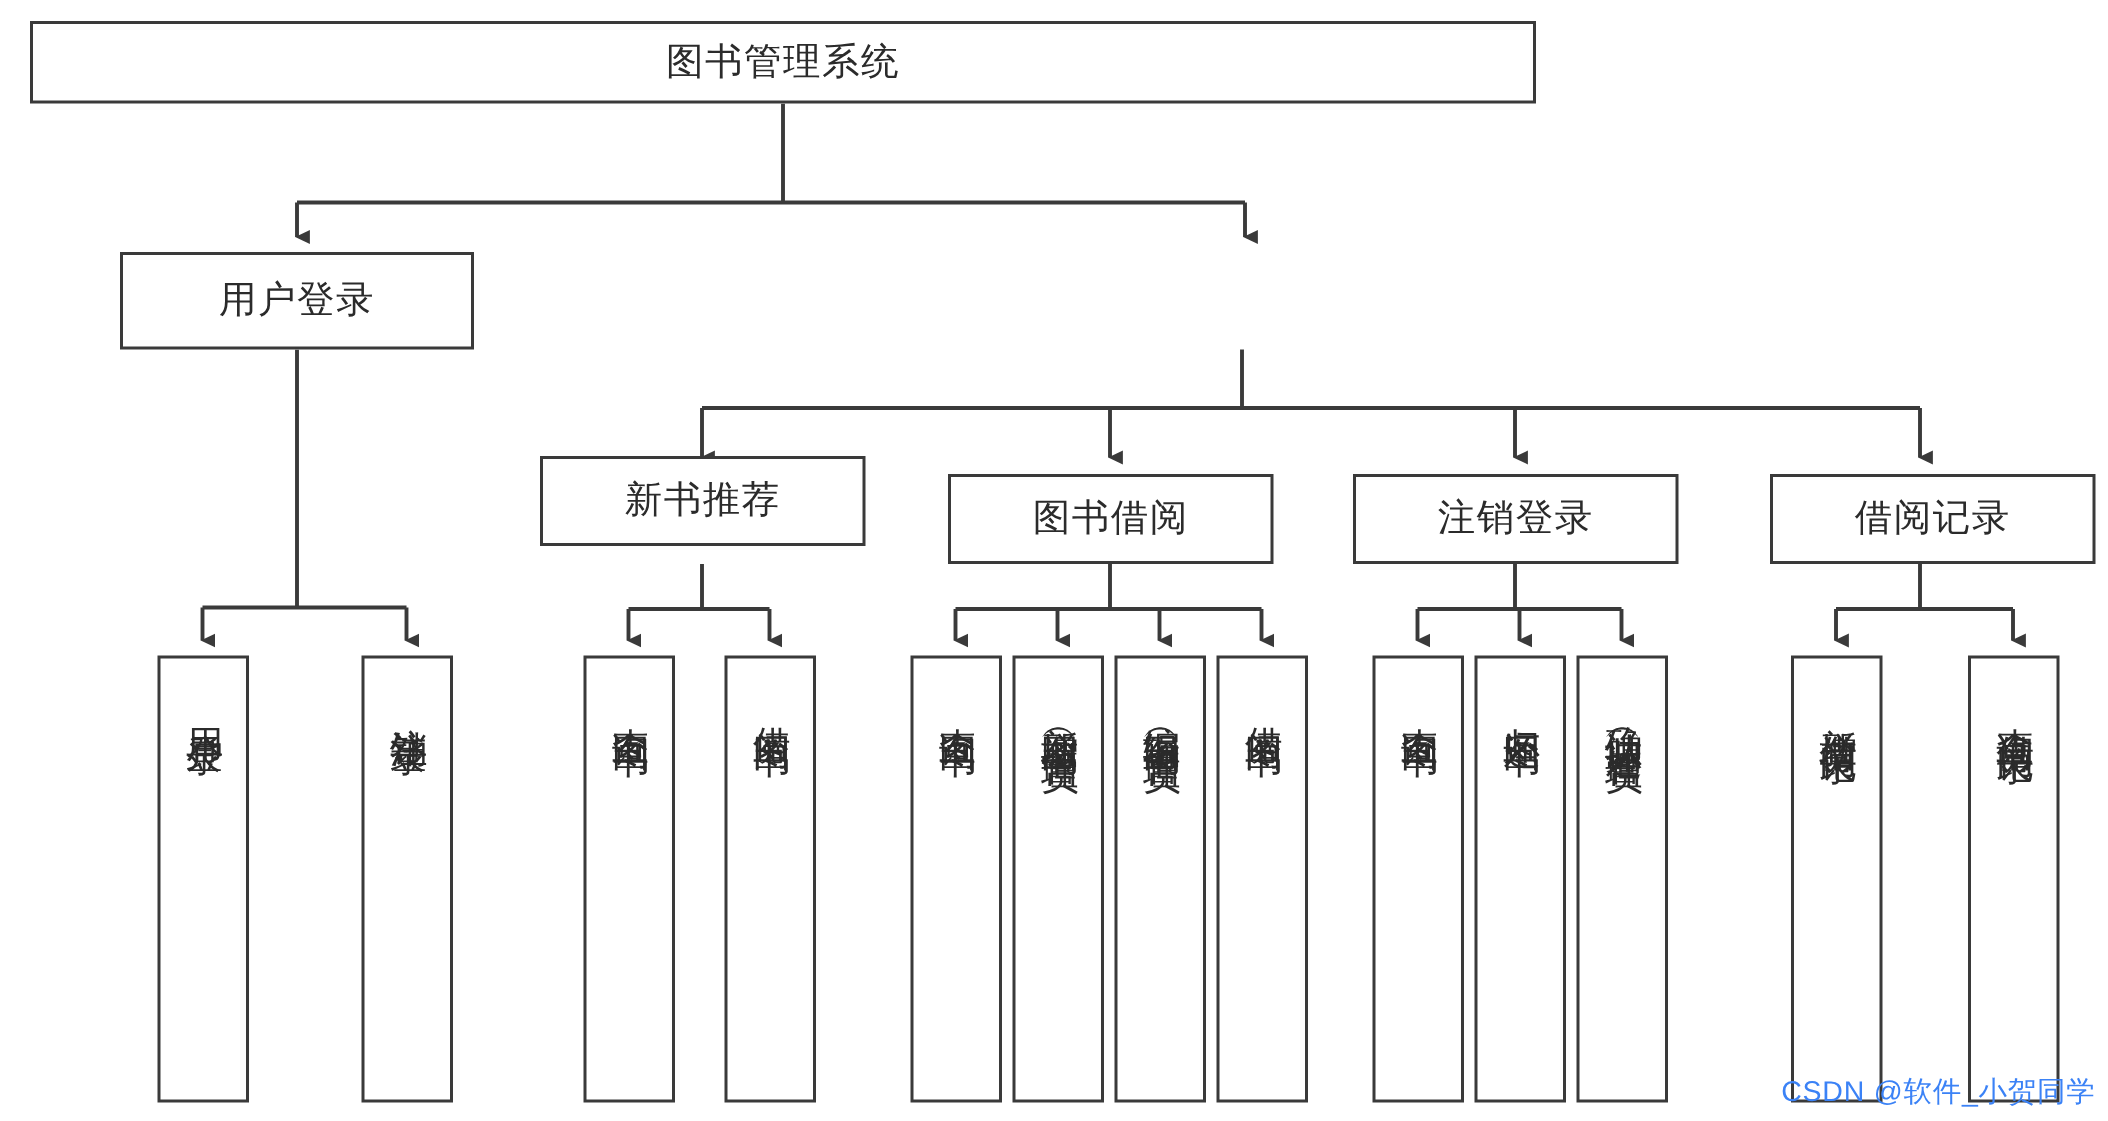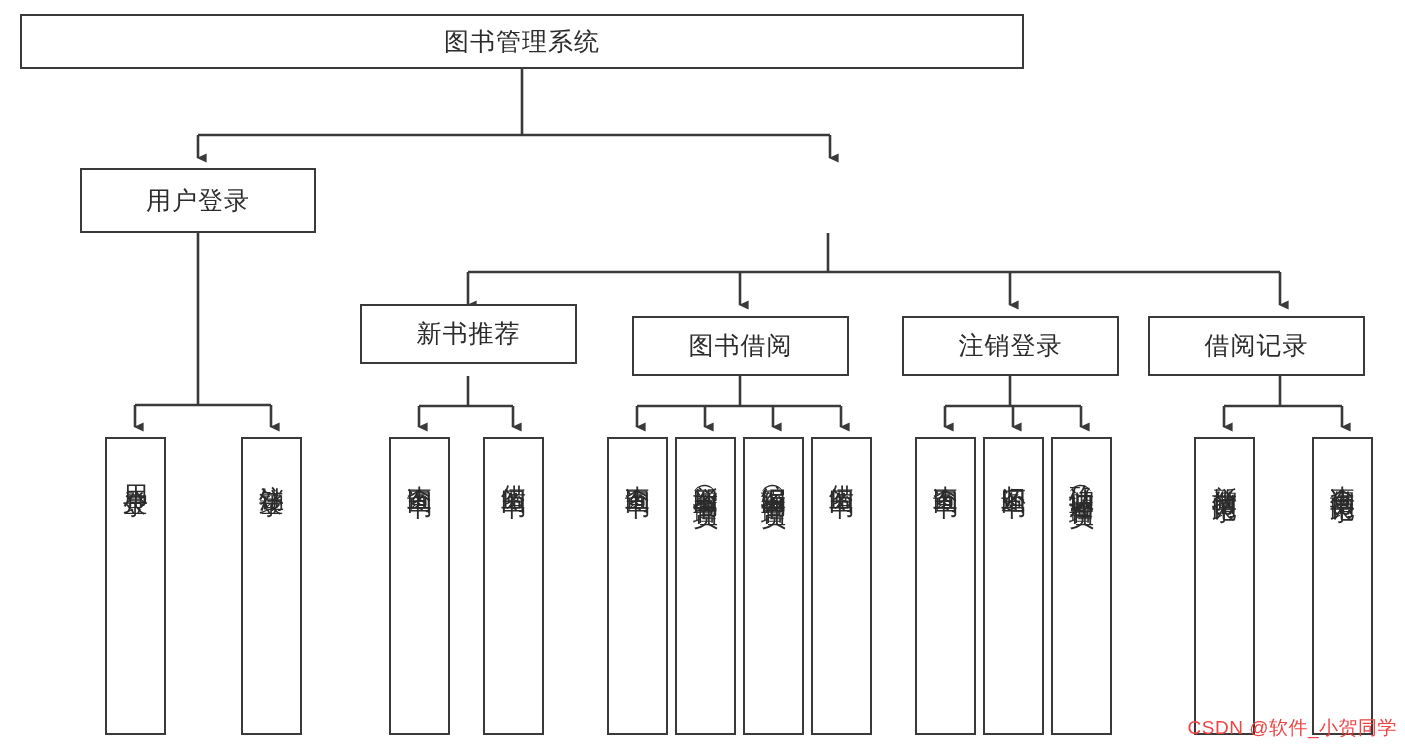--- a/index.html
+++ b/index.html
@@ -41,21 +41,21 @@
     font-size:25px;
     letter-spacing:3px;
     line-height:1;
     white-space:nowrap;
   }
   .watermark{
     position:absolute;
     right:8px;
     bottom:6px;
     font-size:19px;
-    color:#ef4444;
+    color:#3b82f6;
     letter-spacing:0.5px;
     white-space:nowrap;
     font-family:"Liberation Sans","DejaVu Sans",sans-serif;
   }
 </style>
 </head>
 <body>
 
 <div id="stage">
 
@@ -119,21 +119,21 @@
 
   <div class="node horiz" style="left:360px;top:304px;width:217px;height:60px;">
     <span class="lbl">新书推荐</span>
   </div>
   <div class="node horiz" style="left:632px;top:316px;width:217px;height:60px;">
     <span class="lbl">图书借阅</span>
   </div>
   <div class="node horiz" style="left:902px;top:316px;width:217px;height:60px;">
     <span class="lbl">注销登录</span>
   </div>
-  <div class="node horiz" style="left:1148px;top:316px;width:217px;height:60px;">
+  <div class="node horiz" style="left:1180px;top:316px;width:217px;height:60px;">
     <span class="lbl">借阅记录</span>
   </div>
 
   <div class="node vert" style="left:105px;top:437px;width:61px;height:298px;">
     <span class="lbl">用户登录</span>
   </div>
   <div class="node vert" style="left:241px;top:437px;width:61px;height:298px;">
     <span class="lbl">注销登录</span>
   </div>
 

